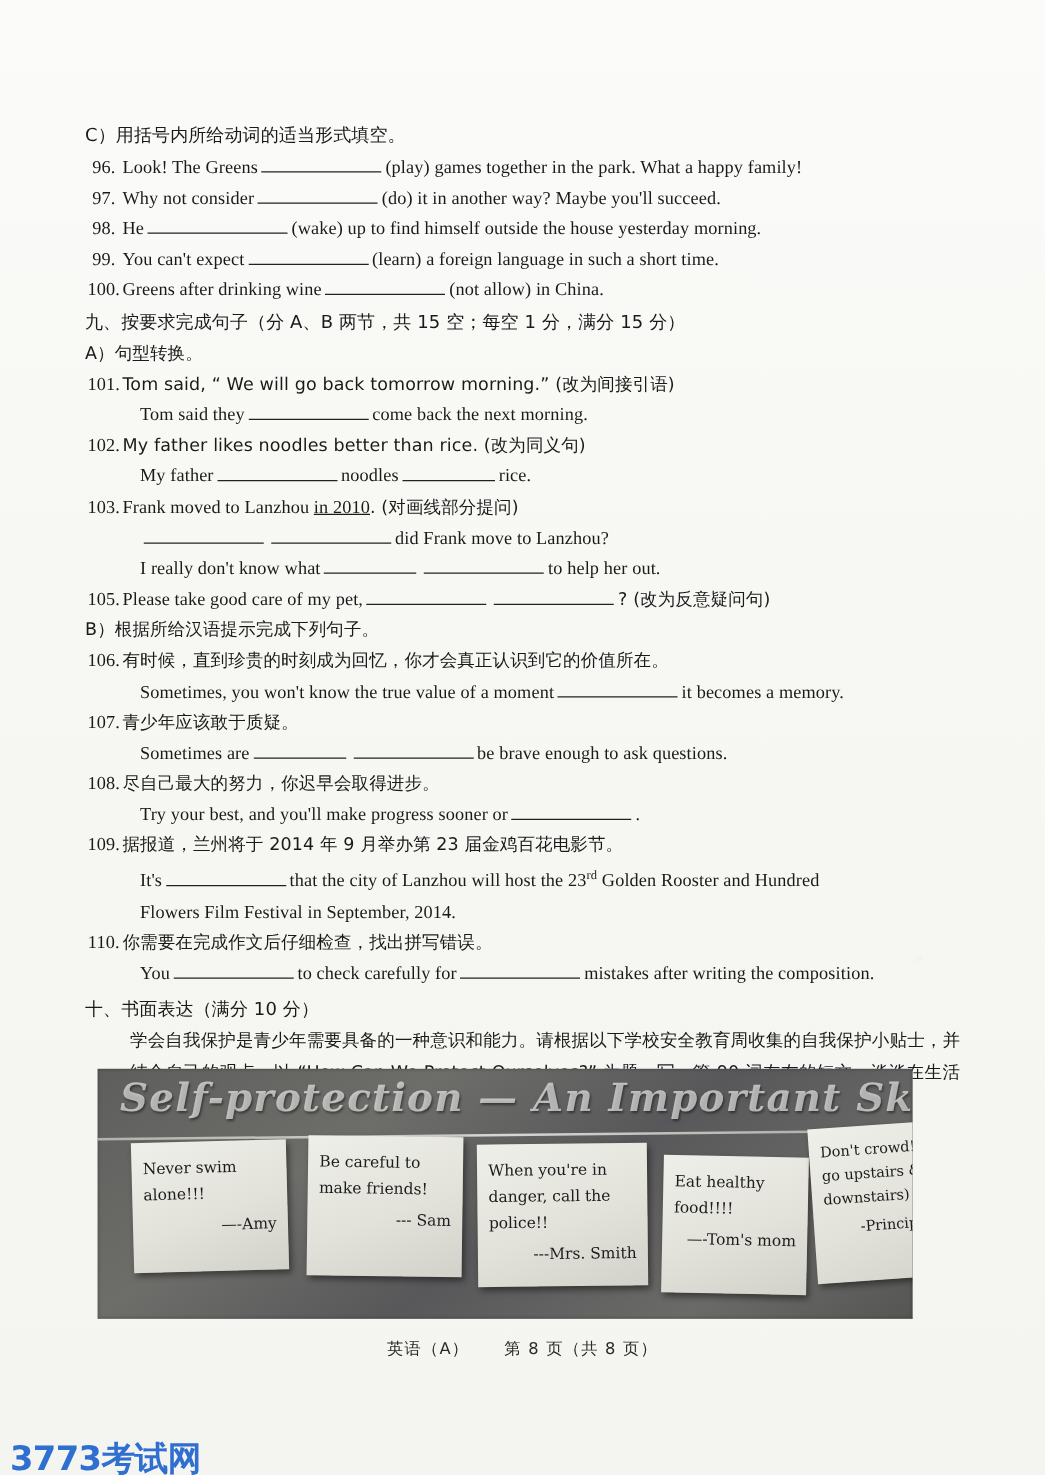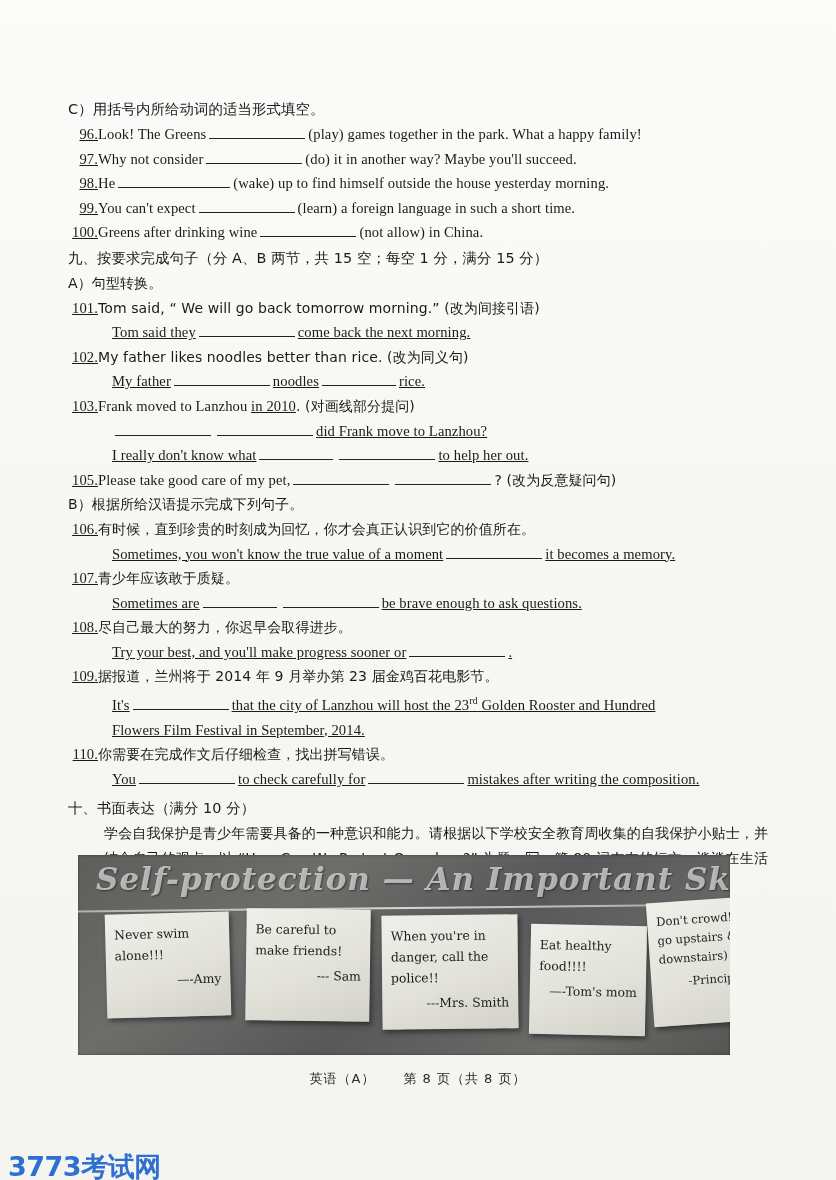--- a/index.html
+++ b/index.html
@@ -35,24 +35,23 @@
   .line{
     font-size:14.6px;
     line-height:24.6px;
     white-space:nowrap;
     letter-spacing:0.1px;
   }
   .cn{ font-family:"DejaVu Sans","Liberation Sans",sans-serif; font-size:14px;}
   .num{
     display:inline-block;
     width:30px;
-    text-align:right;
-    text-decoration:underline;
-  }
-  .indent2{ padding-left:44px;text-decoration:underline; }
+    text-align:center;
+  }
+  .indent2{ padding-left:44px; }
   .blank{
     display:inline-block;
     border-bottom:1px solid #222;
     height:13px;
     vertical-align:baseline;
     margin:0 3px;
   }
   .b-md{ width:74px;}
   .b-lg{ width:96px;}
   .b-xl{ width:112px;}

